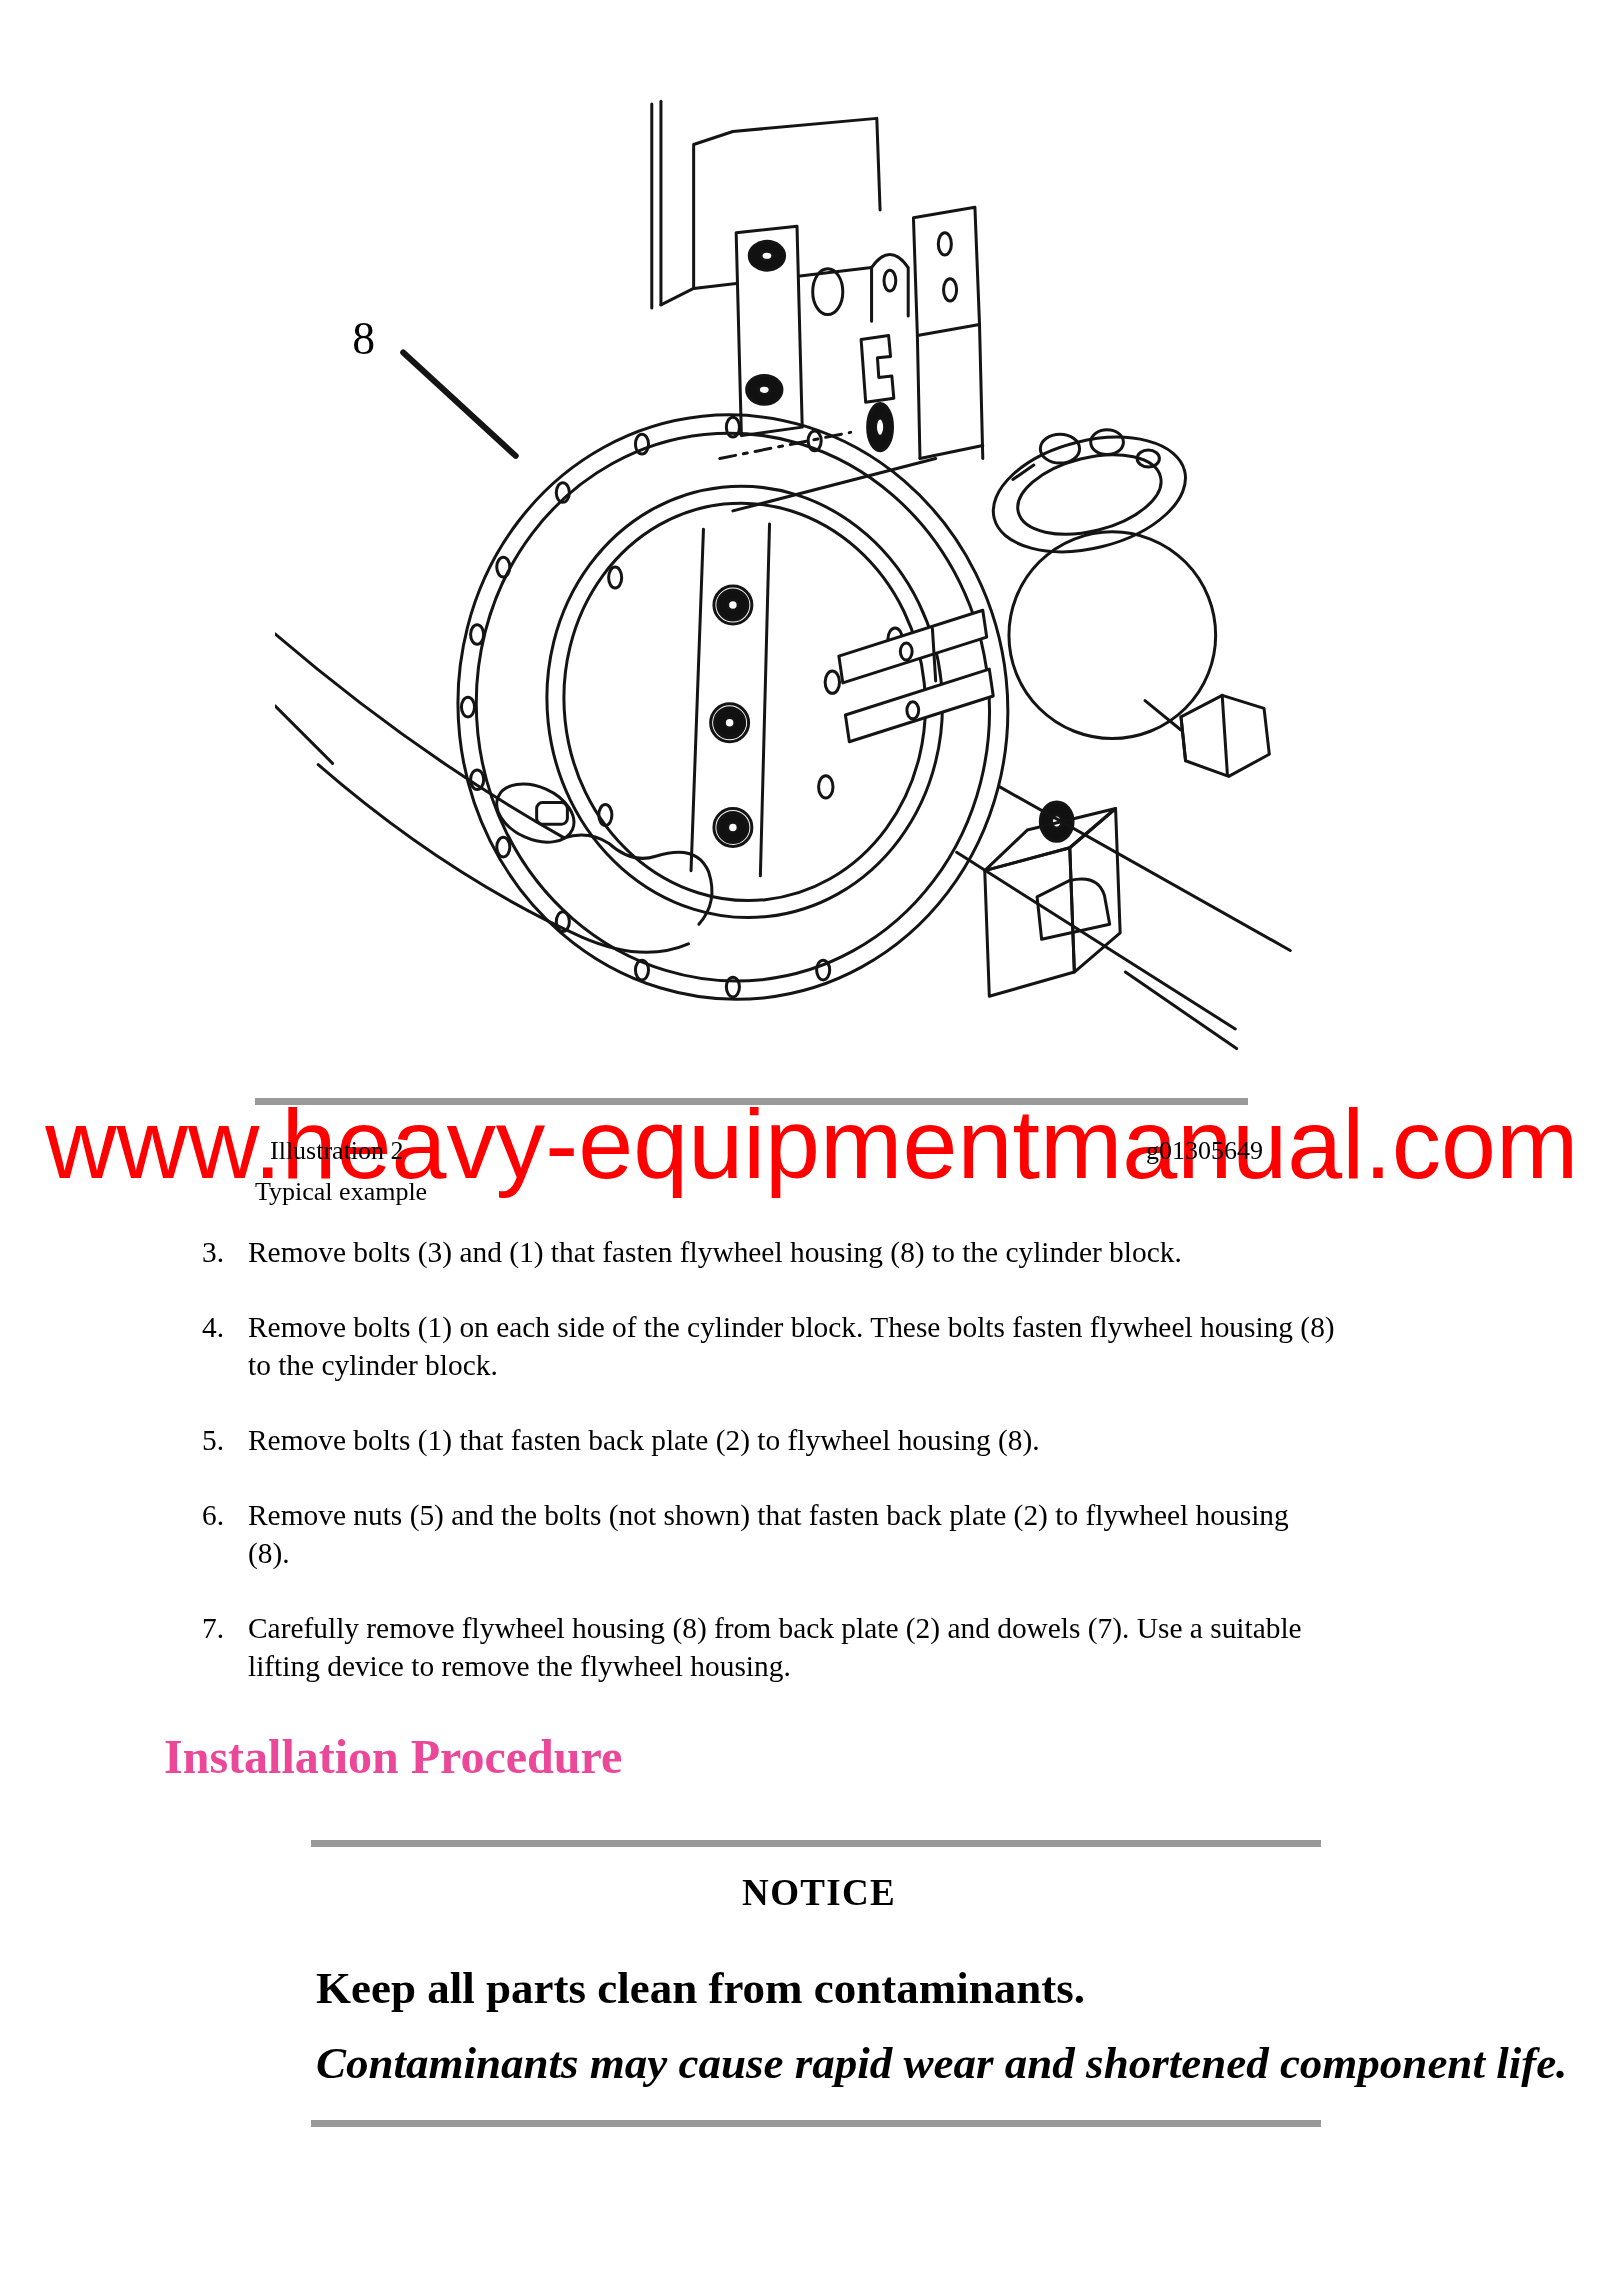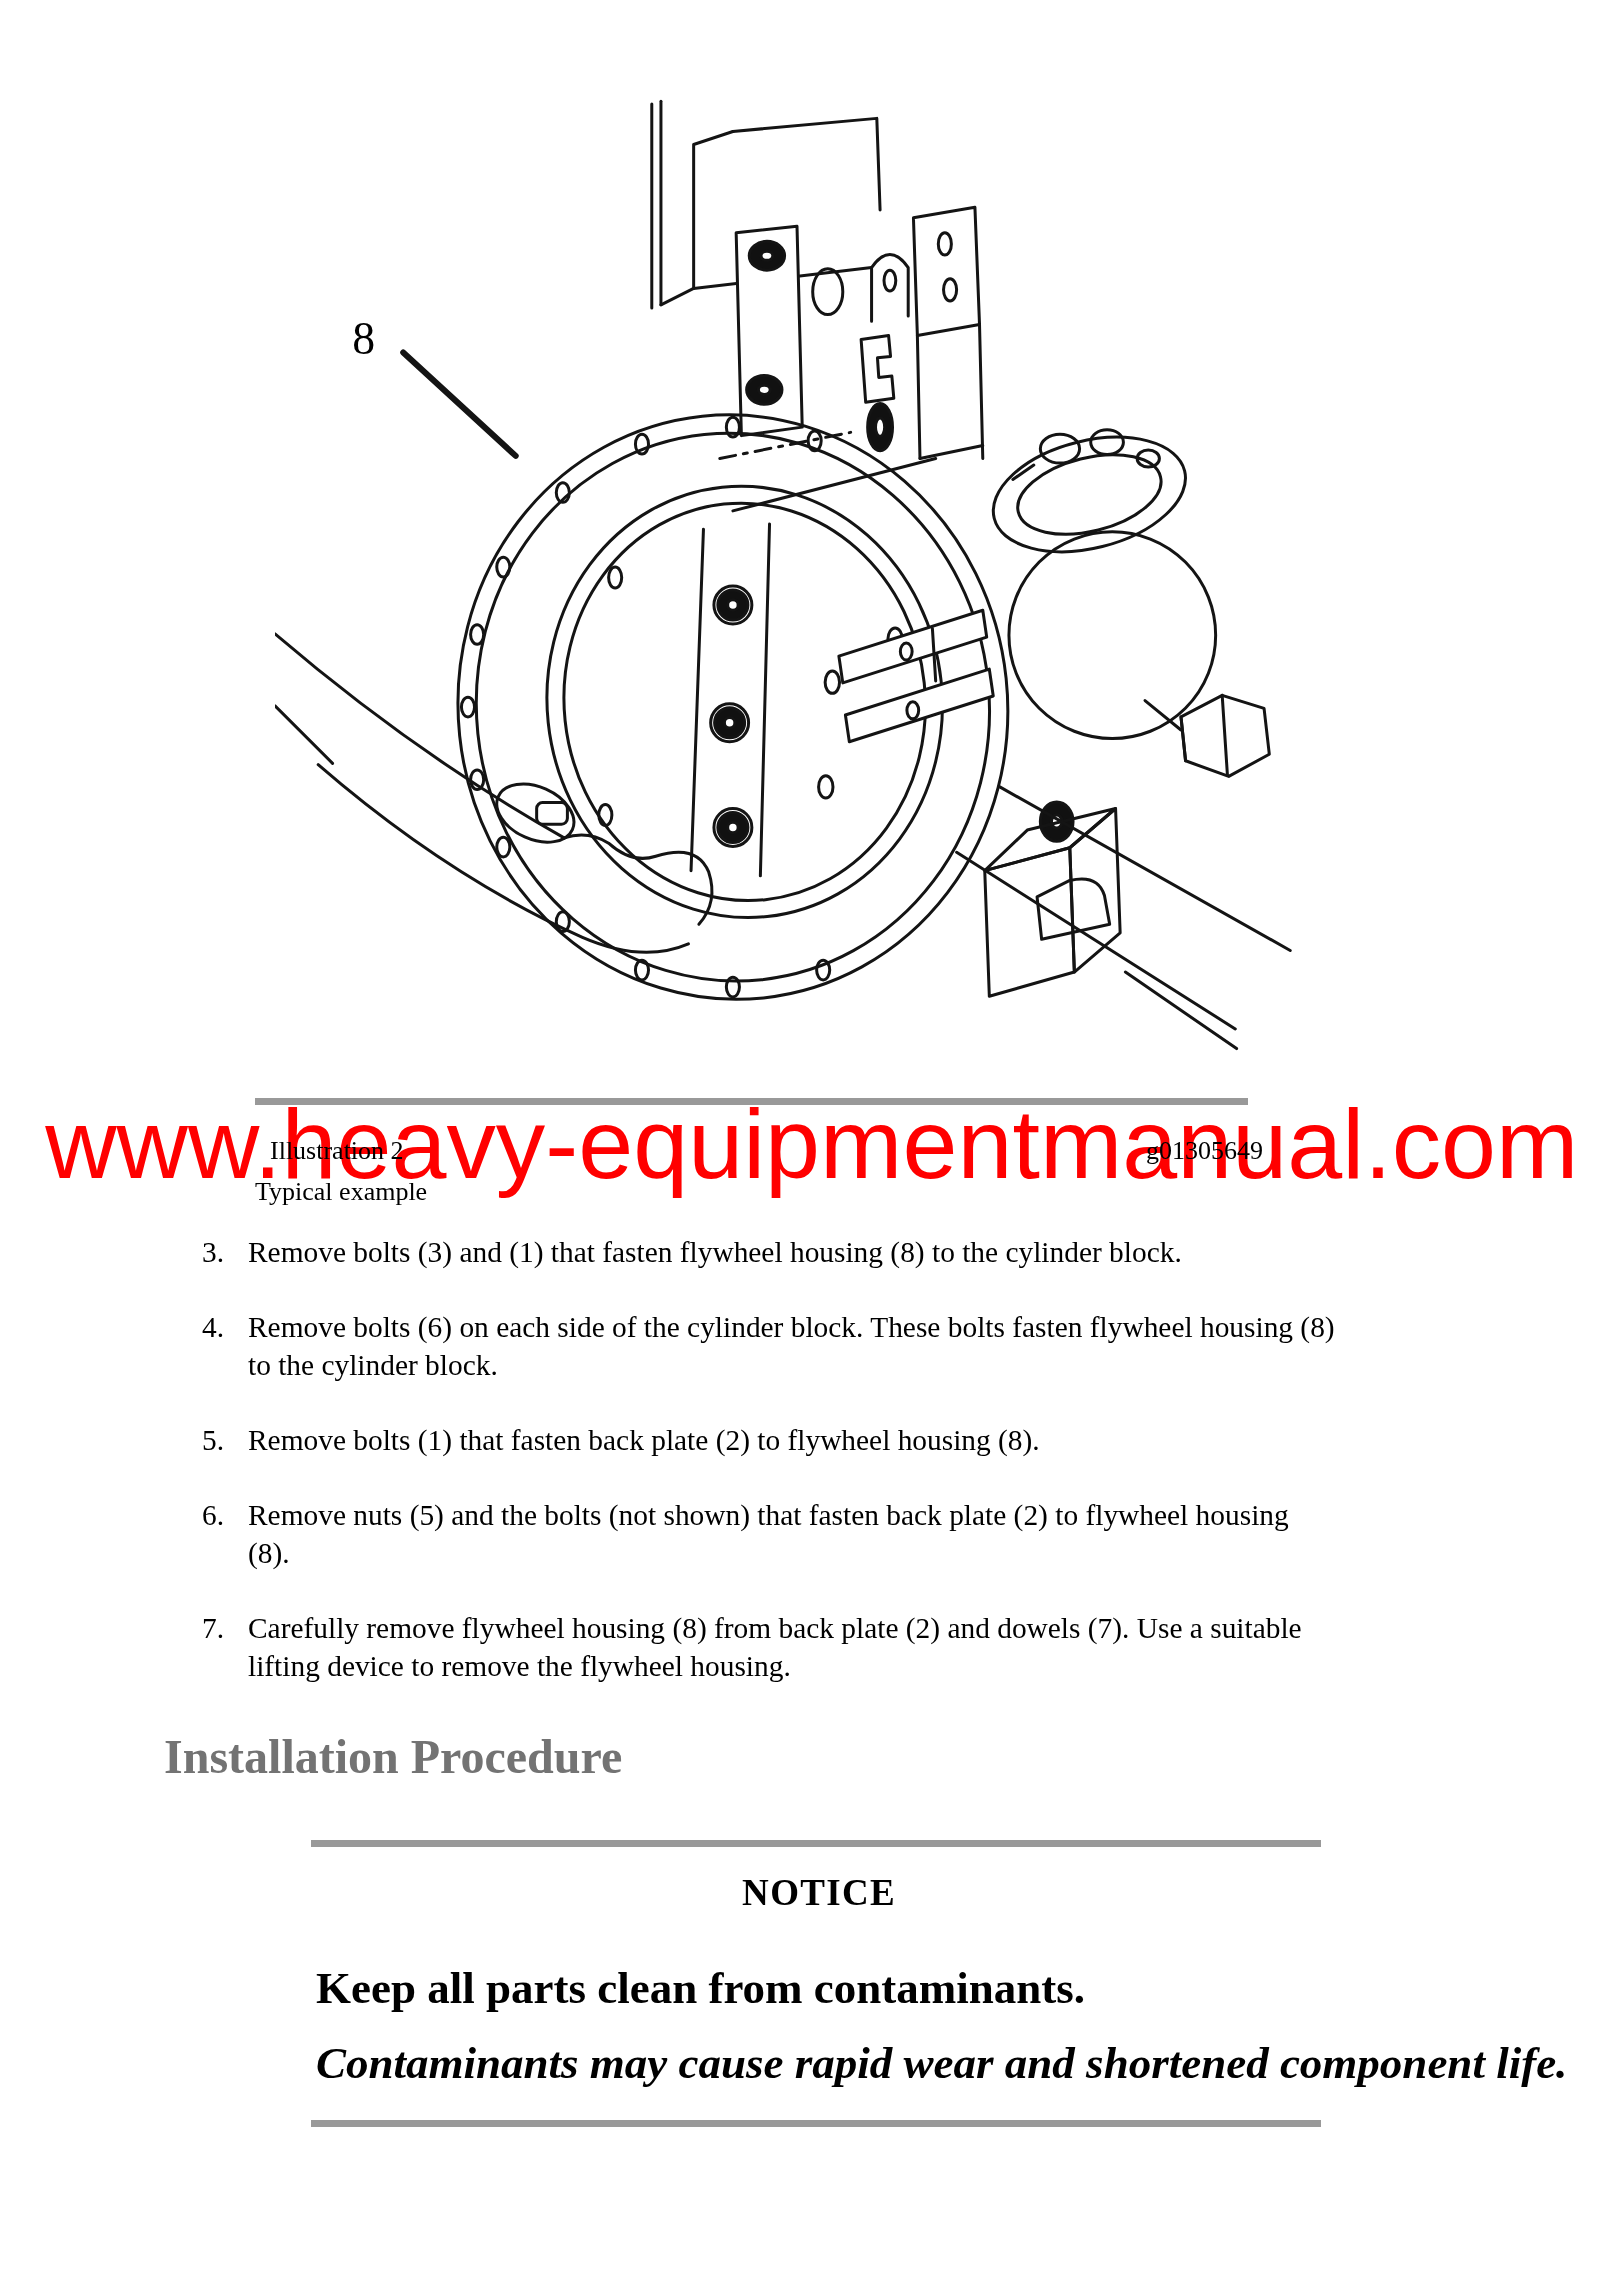--- a/index.html
+++ b/index.html
@@ -197,39 +197,39 @@
 </div>
 <div class="abs" id="caption-note">Typical example</div>
 
 <div class="abs" id="steps">
   <div class="step">
     <span class="step-number">3.</span>
     <span class="step-text">Remove bolts (3) and (1) that fasten flywheel housing (8) to the cylinder block.</span>
   </div>
   <div class="step">
     <span class="step-number">4.</span>
-    <span class="step-text">Remove bolts (6) on each side of the cylinder block. These bolts fasten flywheel housing (8)
+    <span class="step-text">Remove bolts (1) on each side of the cylinder block. These bolts fasten flywheel housing (8)
 to the cylinder block.</span>
   </div>
   <div class="step">
     <span class="step-number">5.</span>
     <span class="step-text">Remove bolts (1) that fasten back plate (2) to flywheel housing (8).</span>
   </div>
   <div class="step">
     <span class="step-number">6.</span>
     <span class="step-text">Remove nuts (5) and the bolts (not shown) that fasten back plate (2) to flywheel housing
 (8).</span>
   </div>
   <div class="step">
     <span class="step-number">7.</span>
     <span class="step-text">Carefully remove flywheel housing (8) from back plate (2) and dowels (7). Use a suitable
 lifting device to remove the flywheel housing.</span>
   </div>
 </div>
 
-<h1 class="abs" id="section-heading" style="color: #737373;">Installation Procedure</h1>
+<h1 class="abs" id="section-heading" style="color: #ec4899;">Installation Procedure</h1>
 
 <div class="rule" id="notice-rule-top"></div>
 <div class="abs" id="notice-title">NOTICE</div>
 <div class="abs notice-line" id="notice-line-0">Keep all parts clean from contaminants.</div>
 <div class="abs notice-line" id="notice-line-1">Contaminants may cause rapid wear and shortened component life.</div>
 <div class="rule" id="notice-rule-bottom"></div>
 
 
 </body></html>

